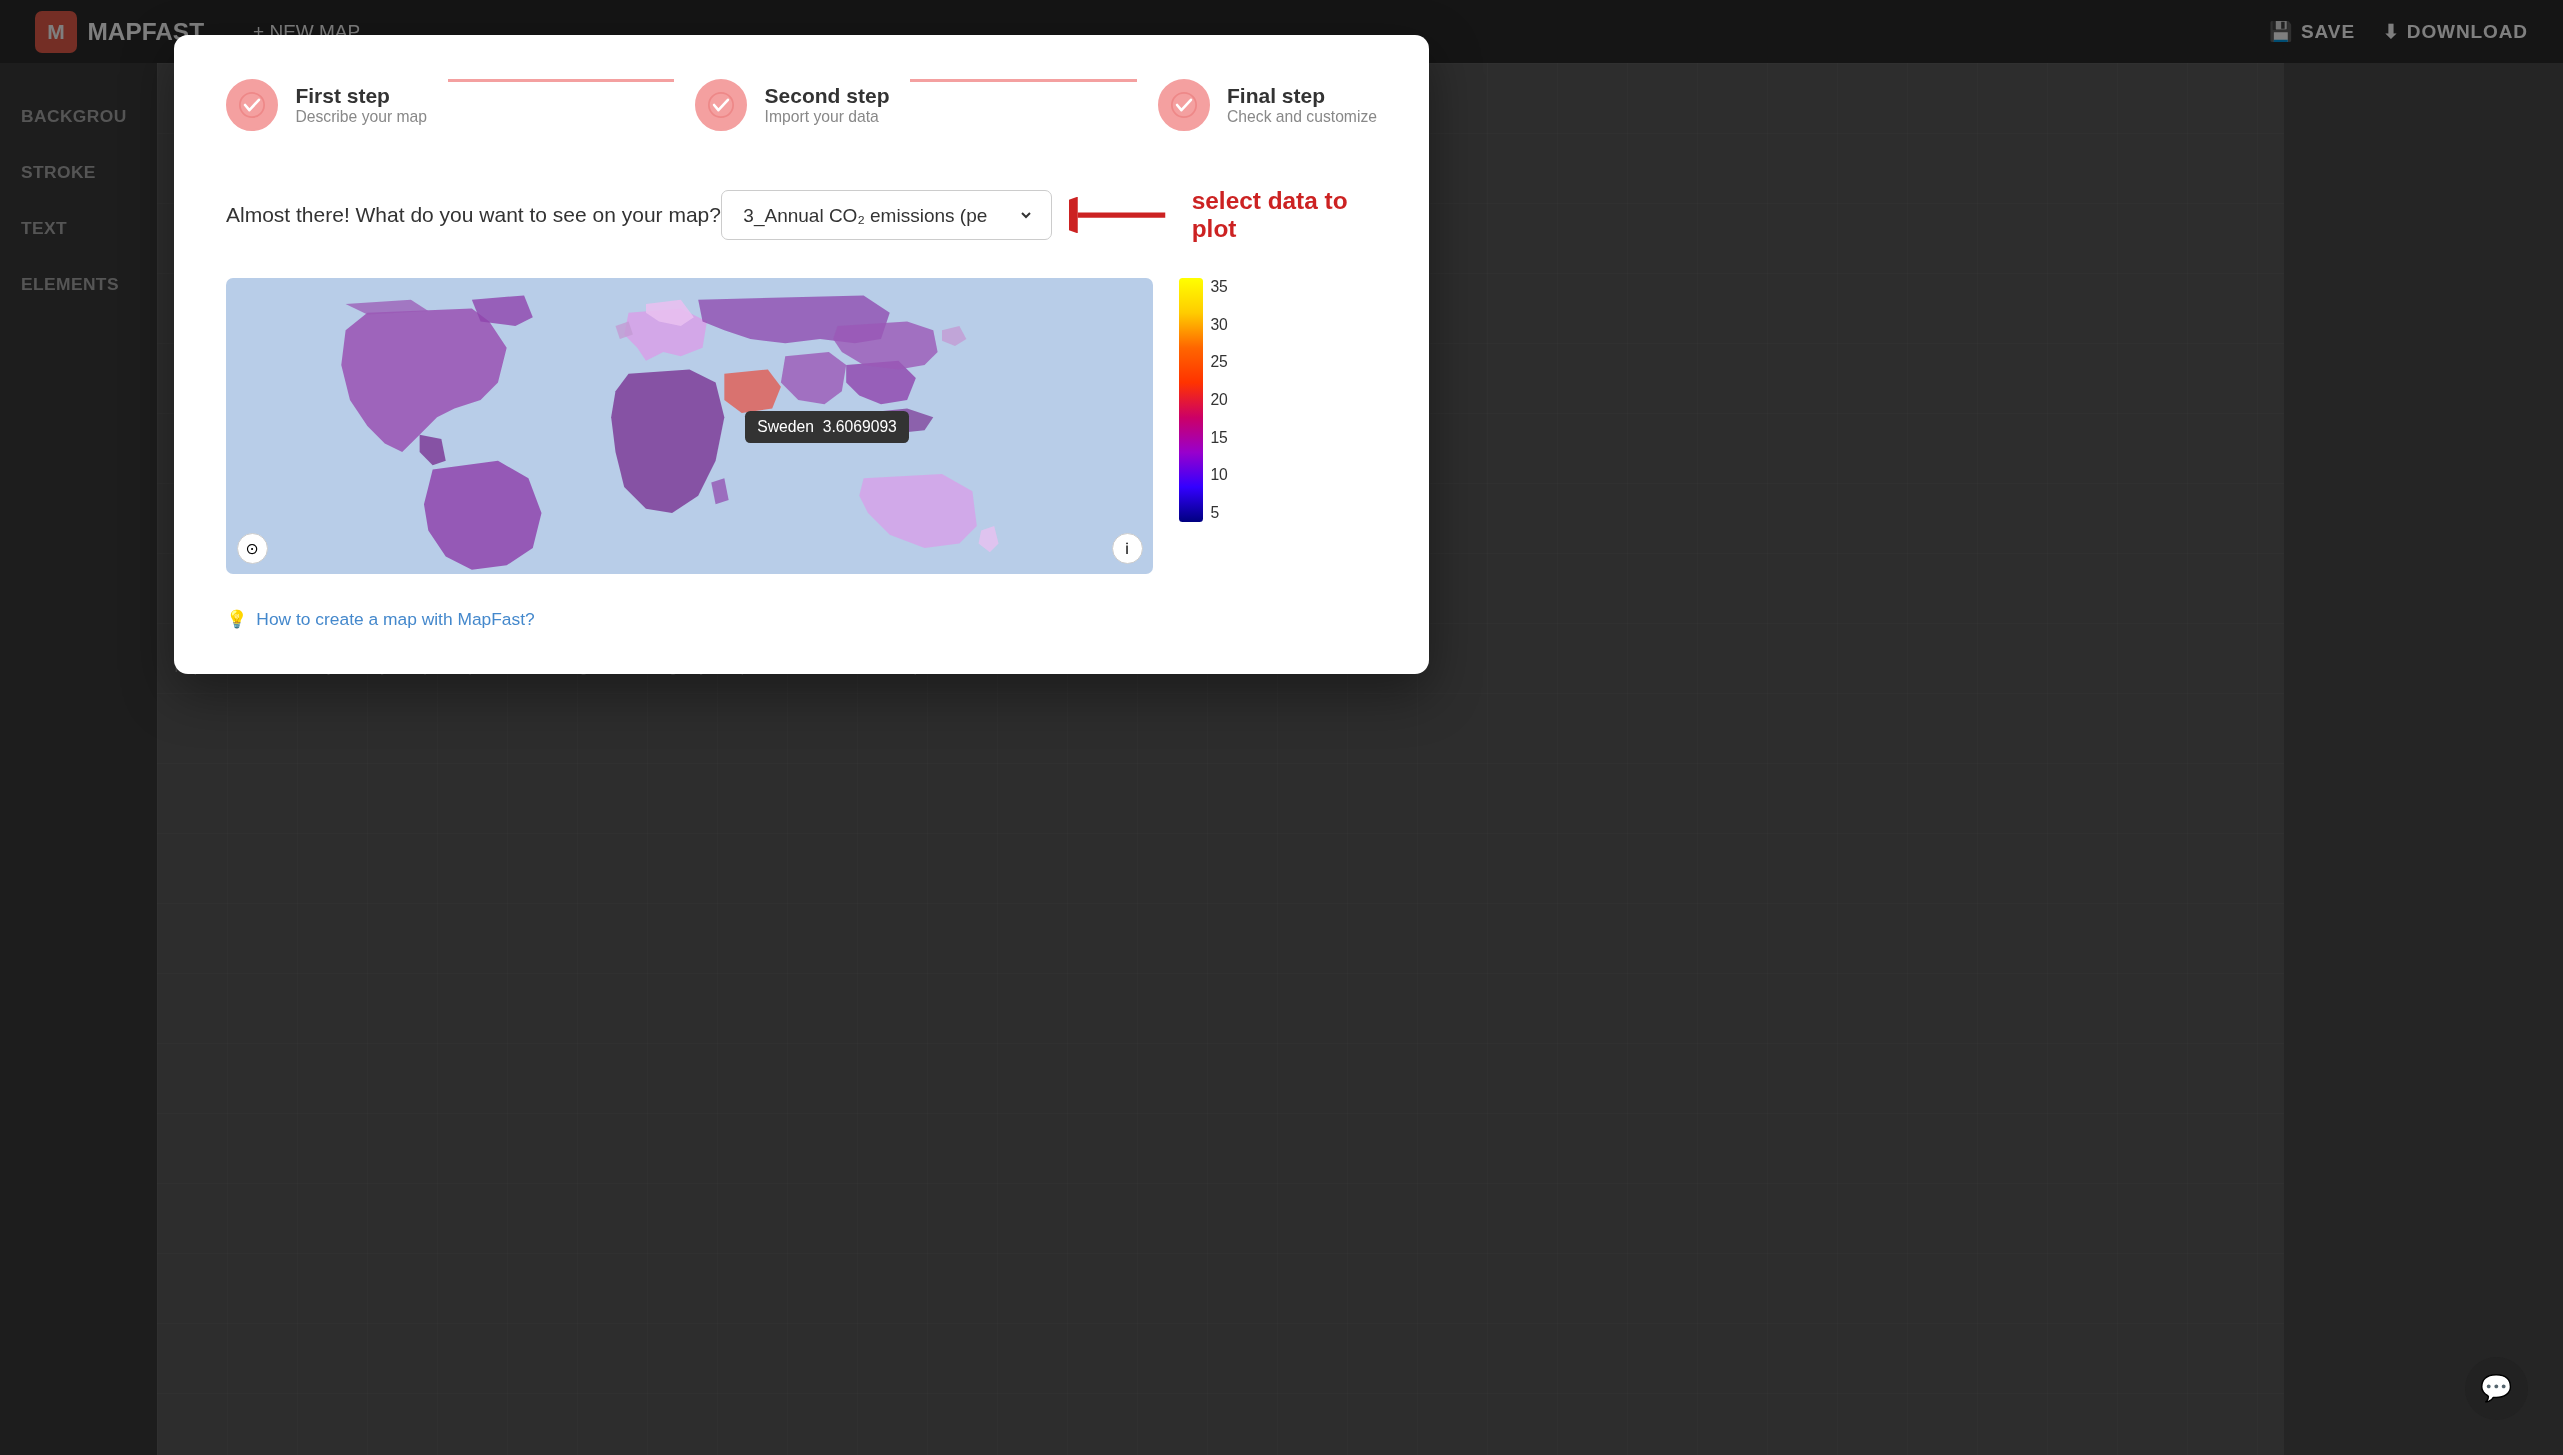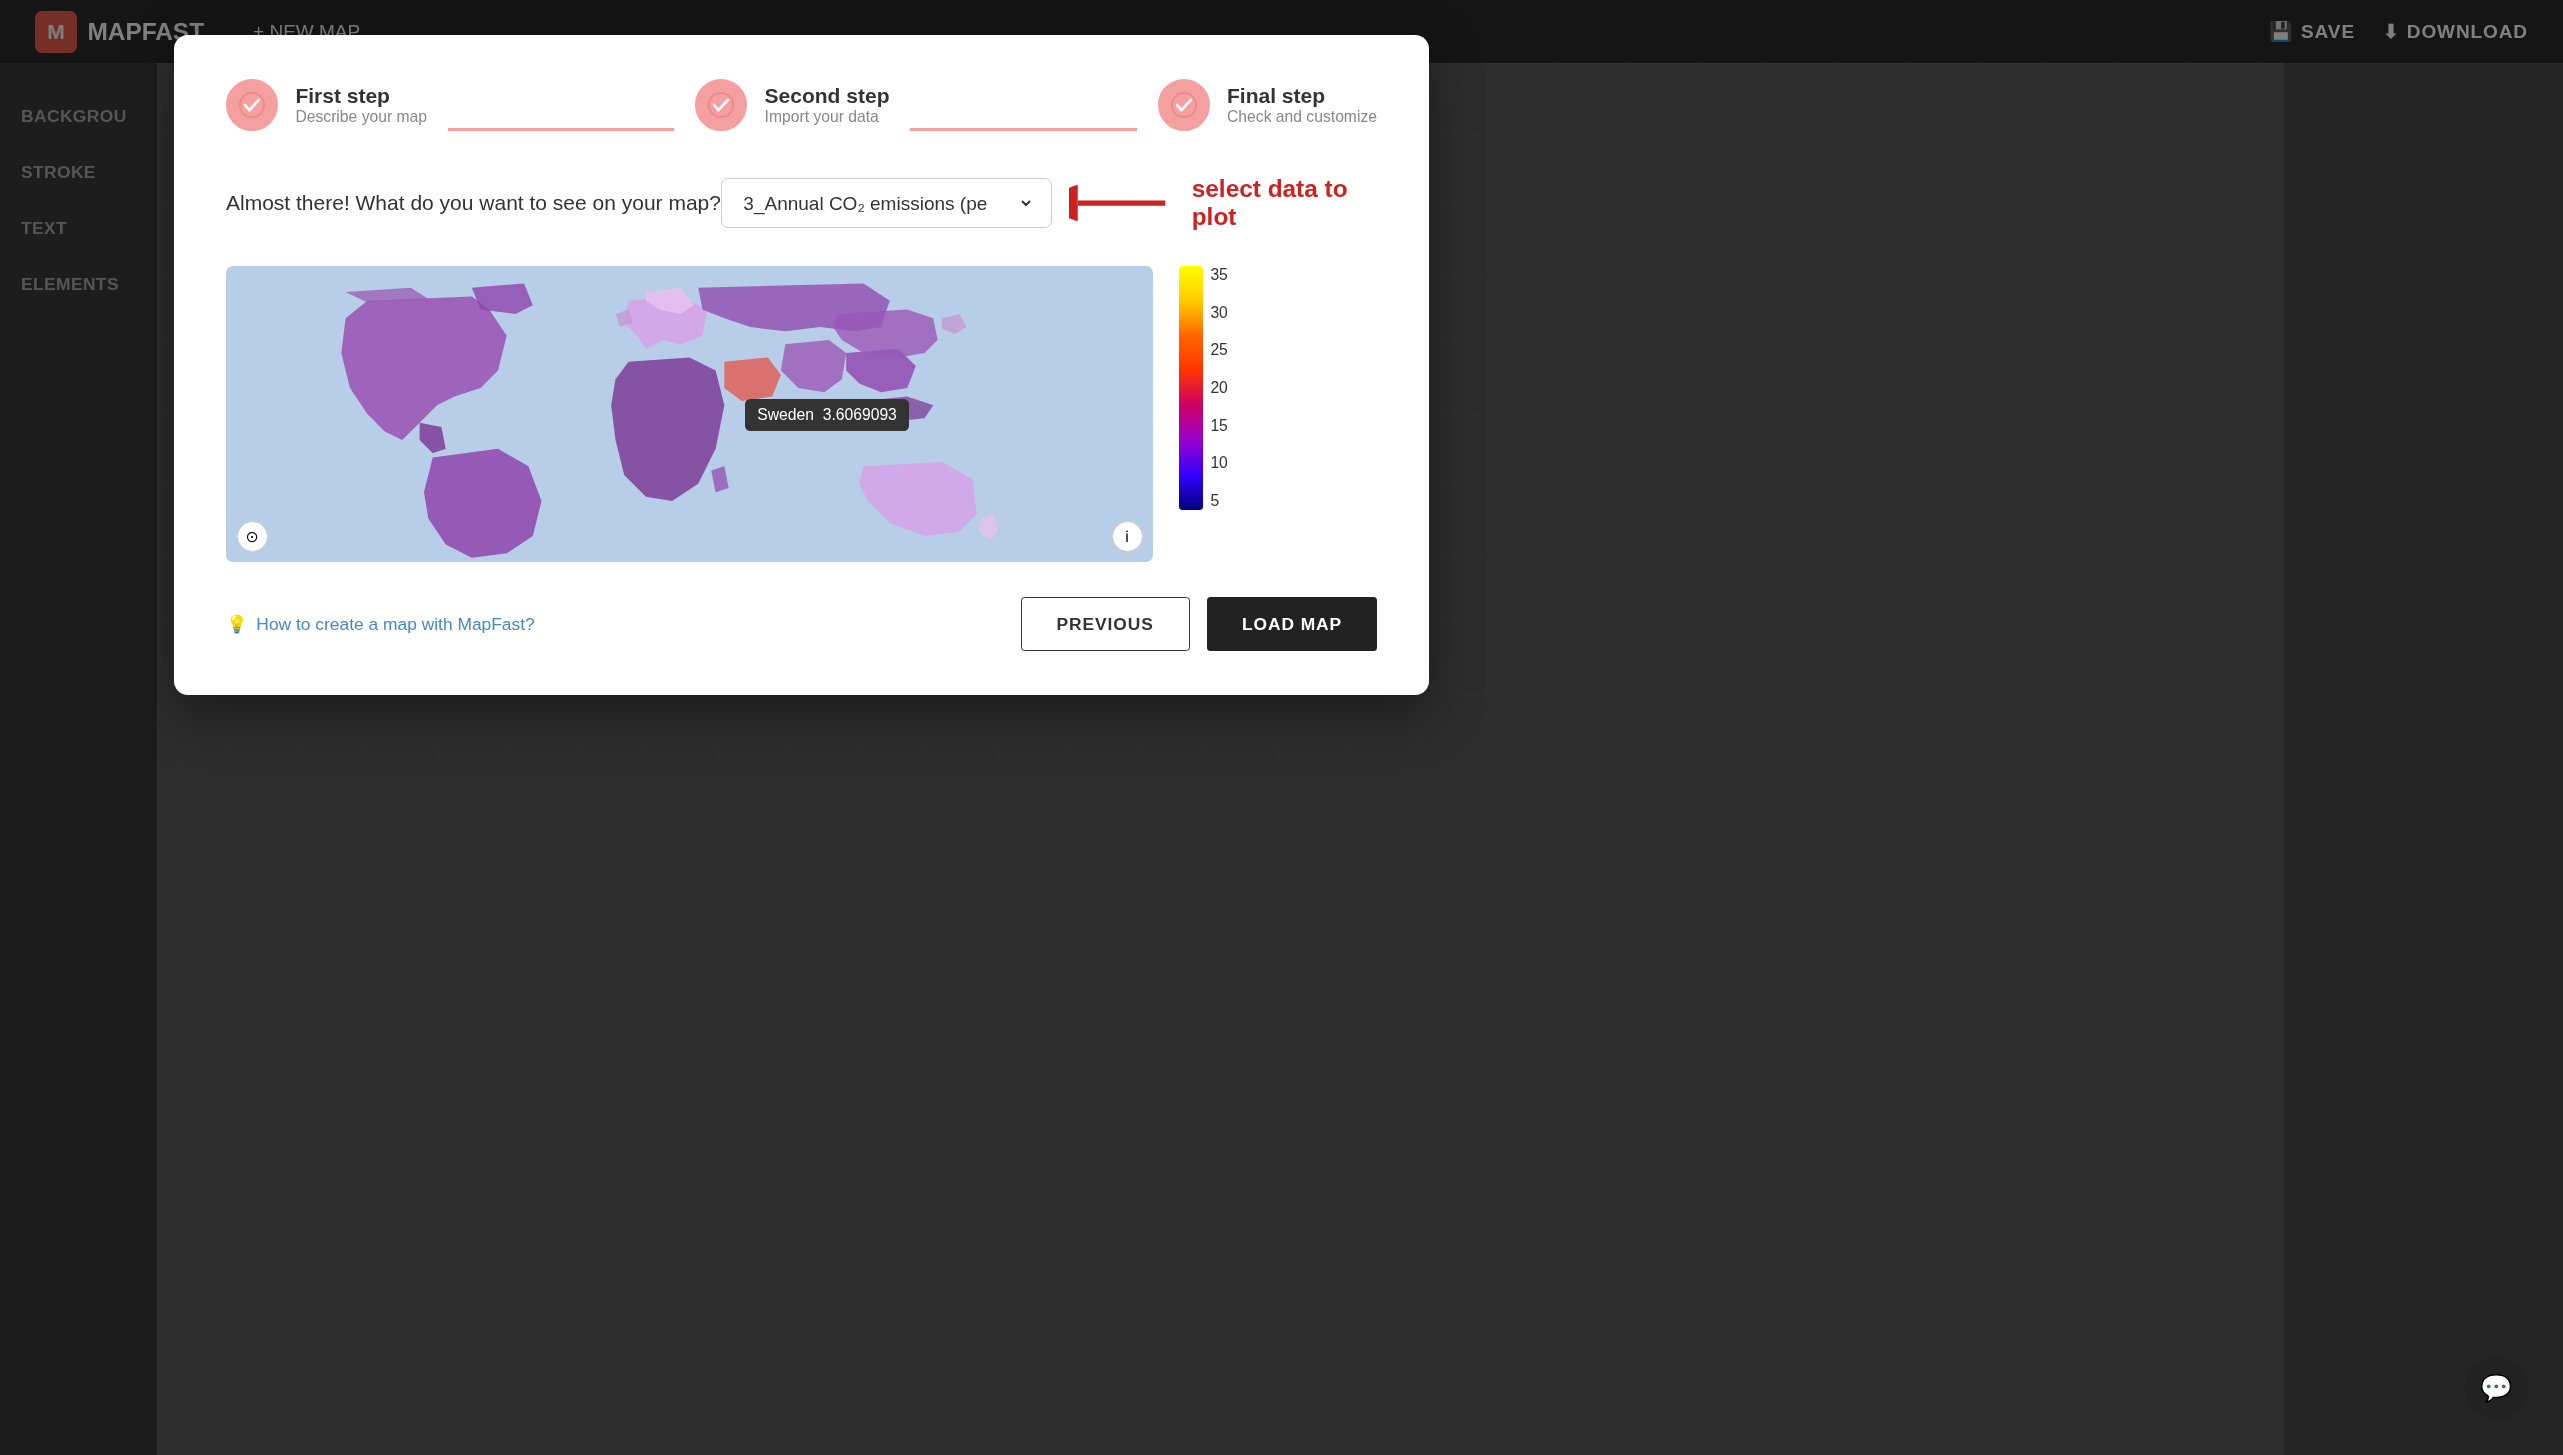--- a/index.html
+++ b/index.html
@@ -173,22 +173,22 @@
       background: white;
       border-radius: 14px;
       z-index: 200;
       padding: 44px 52px;
       box-shadow: 0 17.4px 52px rgba(0,0,0,0.4);
     }
 
     
     .stepper {
       display: flex;
-      align-items: flex-end;
-      margin-bottom: 44px;
+      align-items: flex-start;
+      margin-bottom: 56px;
     }
     .step {
       display: flex;
       align-items: center;
       gap: 17.4px;
     }
     .step-circle {
       width: 52px;
       height: 52px;
       border-radius: 50%;
@@ -644,28 +644,20 @@
         <span>5</span>
       </div>
     </div>
   </div>
 
   <div class="bottom-row">
     <a class="help-link">
       <span>💡</span>
       <span>How to create a map with MapFast?</span>
     </a>
-    <div class="btn-group">
-      <button class="btn-previous">
-        <span>PREVIOUS</span>
-      </button>
-      <button class="btn-load">
-        <span>LOAD MAP</span>
-      </button>
-    </div>
   </div>
 
 </div>
 
 <div class="chat-btn">
   <span>💬</span>
 </div>
 
 
 </body></html>

